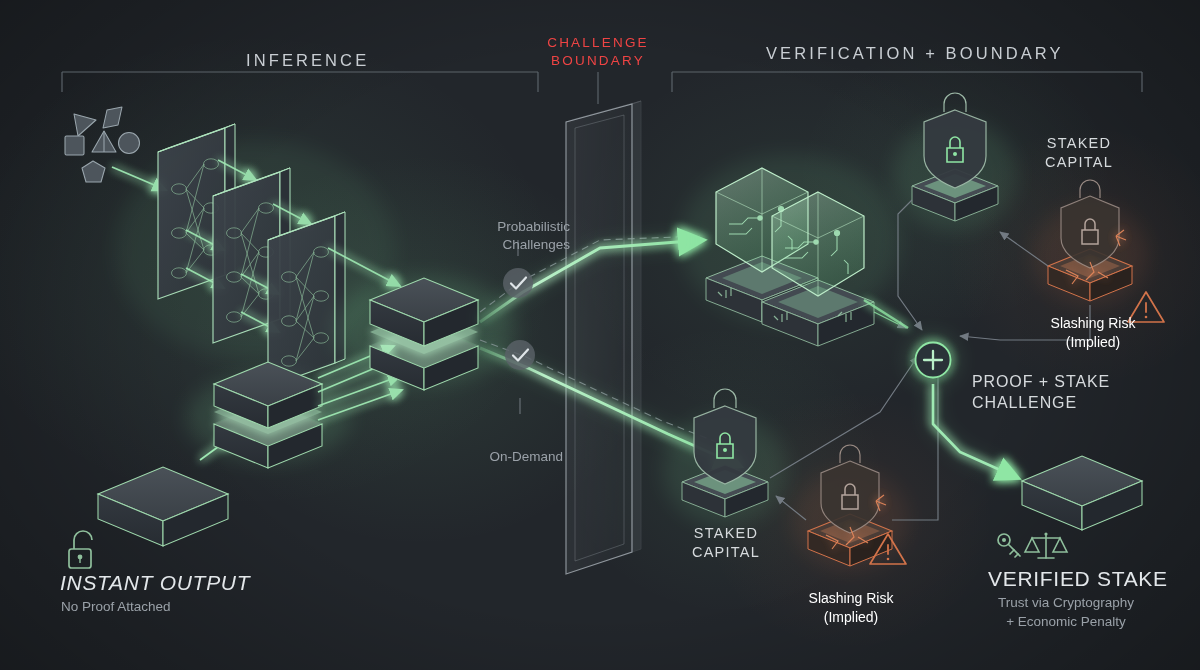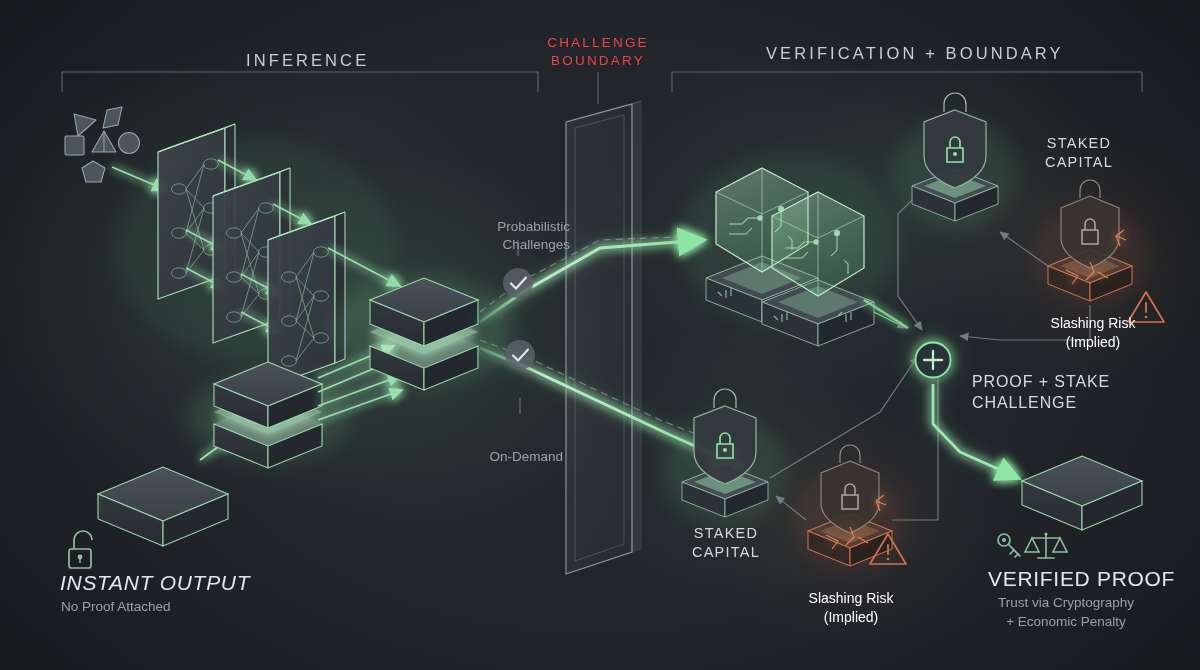--- a/index.html
+++ b/index.html
@@ -510,19 +510,19 @@
   </div>
 
   <div class="lbl risk-lbl" style="left:786px;top:589px;width:130px;">
     <div>Slashing Risk</div>
     <div>(Implied)</div>
   </div>
 
   <div class="lbl big-title" style="left:60px;top:571px;font-style:italic;">INSTANT OUTPUT</div>
   <div class="lbl big-sub" style="left:61px;top:597px;">No Proof Attached</div>
 
-  <div class="lbl big-title" style="left:988px;top:567px;">VERIFIED PROOF</div>
+  <div class="lbl big-title" style="left:988px;top:567px;">VERIFIED STAKE</div>
   <div class="lbl big-sub" style="left:996px;top:593px;width:140px;text-align:center;">
     <div>Trust via Cryptography</div>
     <div>+ Economic Penalty</div>
   </div>
 
 </div>
 
 </body></html>

